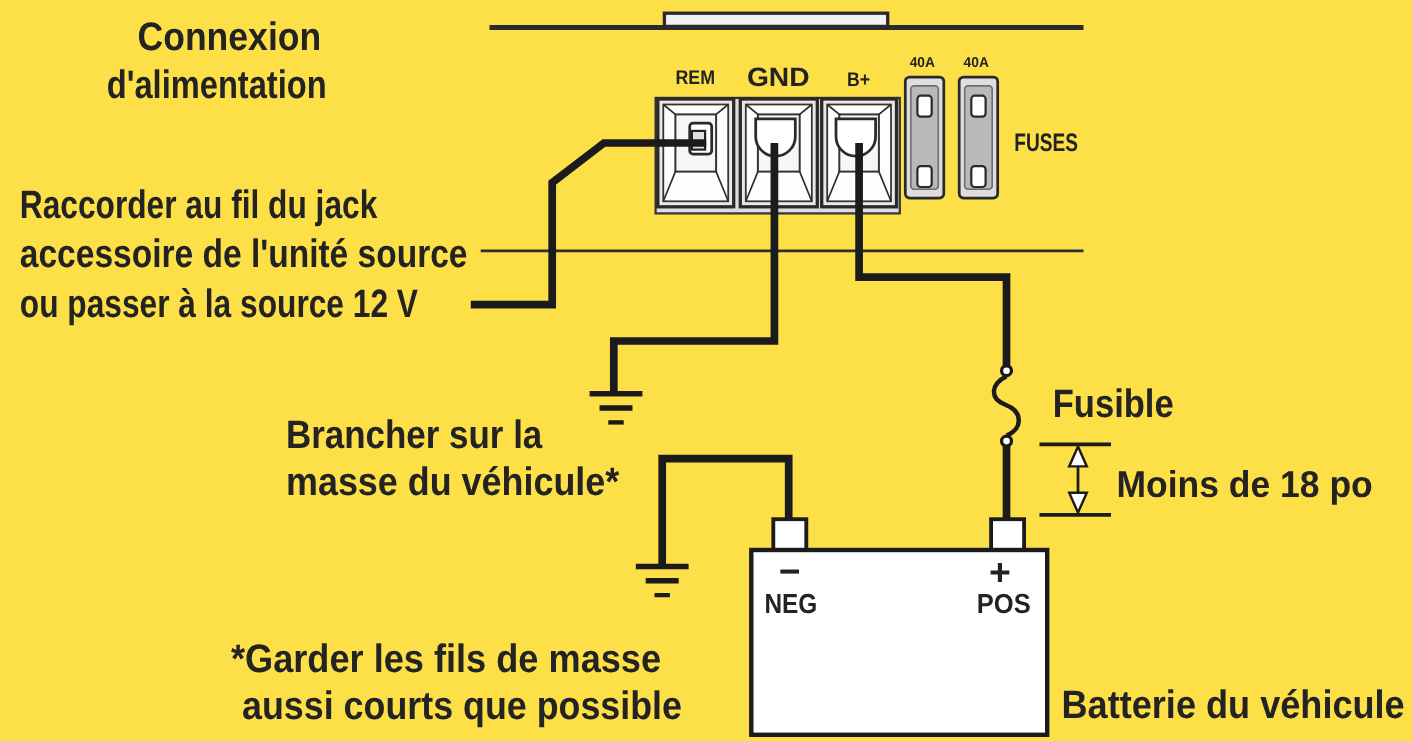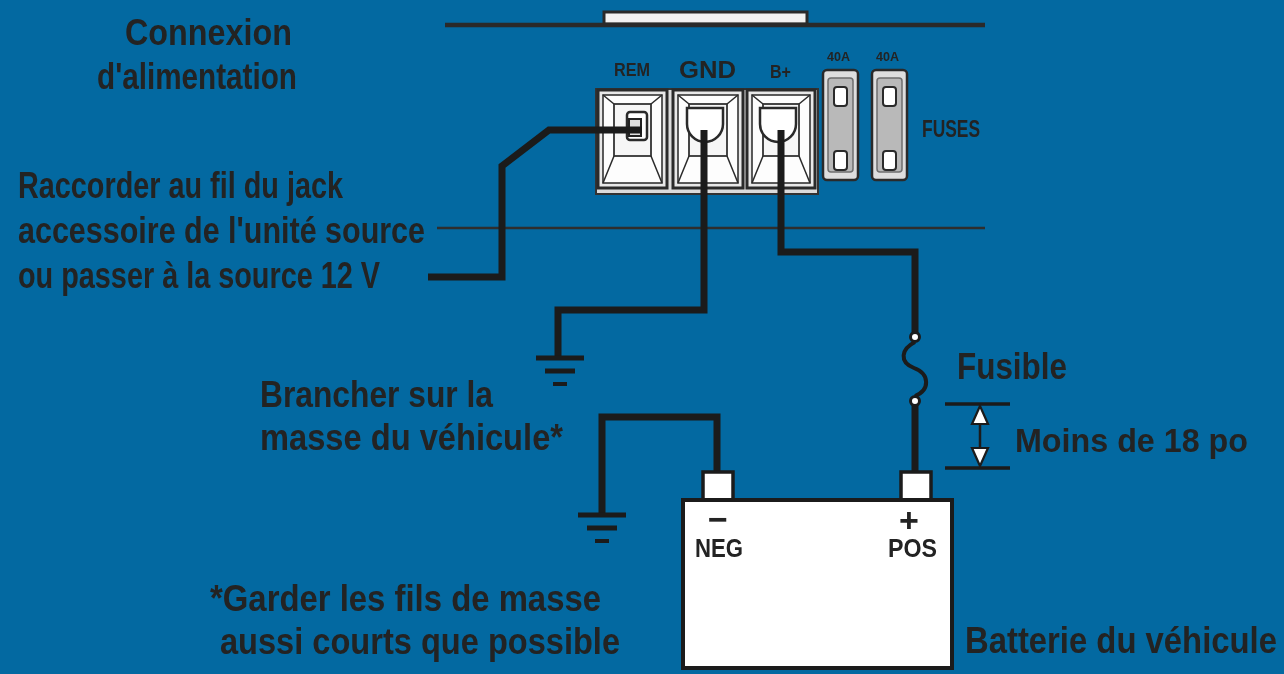--- a/index.html
+++ b/index.html
@@ -1,16 +1,16 @@
 <!DOCTYPE html>
 <html><head>
 <meta charset="utf-8">
 <style>
   html,body{margin:0;padding:0;background:#ffffff;}
-  .stage{position:relative;width:1284px;height:674px;background:#0369a1;overflow:hidden;}
+  .stage{position:relative;width:1284px;height:674px;background:#fde047;overflow:hidden;}
   svg{position:absolute;left:0;top:0;}
   .t{font-family:"Liberation Sans",sans-serif;font-weight:700;fill:#232323;}
   .t36{font-size:36px;}
   .t34{font-size:34px;}
   .t25{font-size:25px;}
   .t24{font-size:24px;}
   .t23{font-size:23px;}
   .t18{font-size:18px;}
   .t13{font-size:13px;}
   .wire{stroke:#1b1b1b;stroke-width:7;fill:none;stroke-linecap:butt;stroke-linejoin:miter;}

